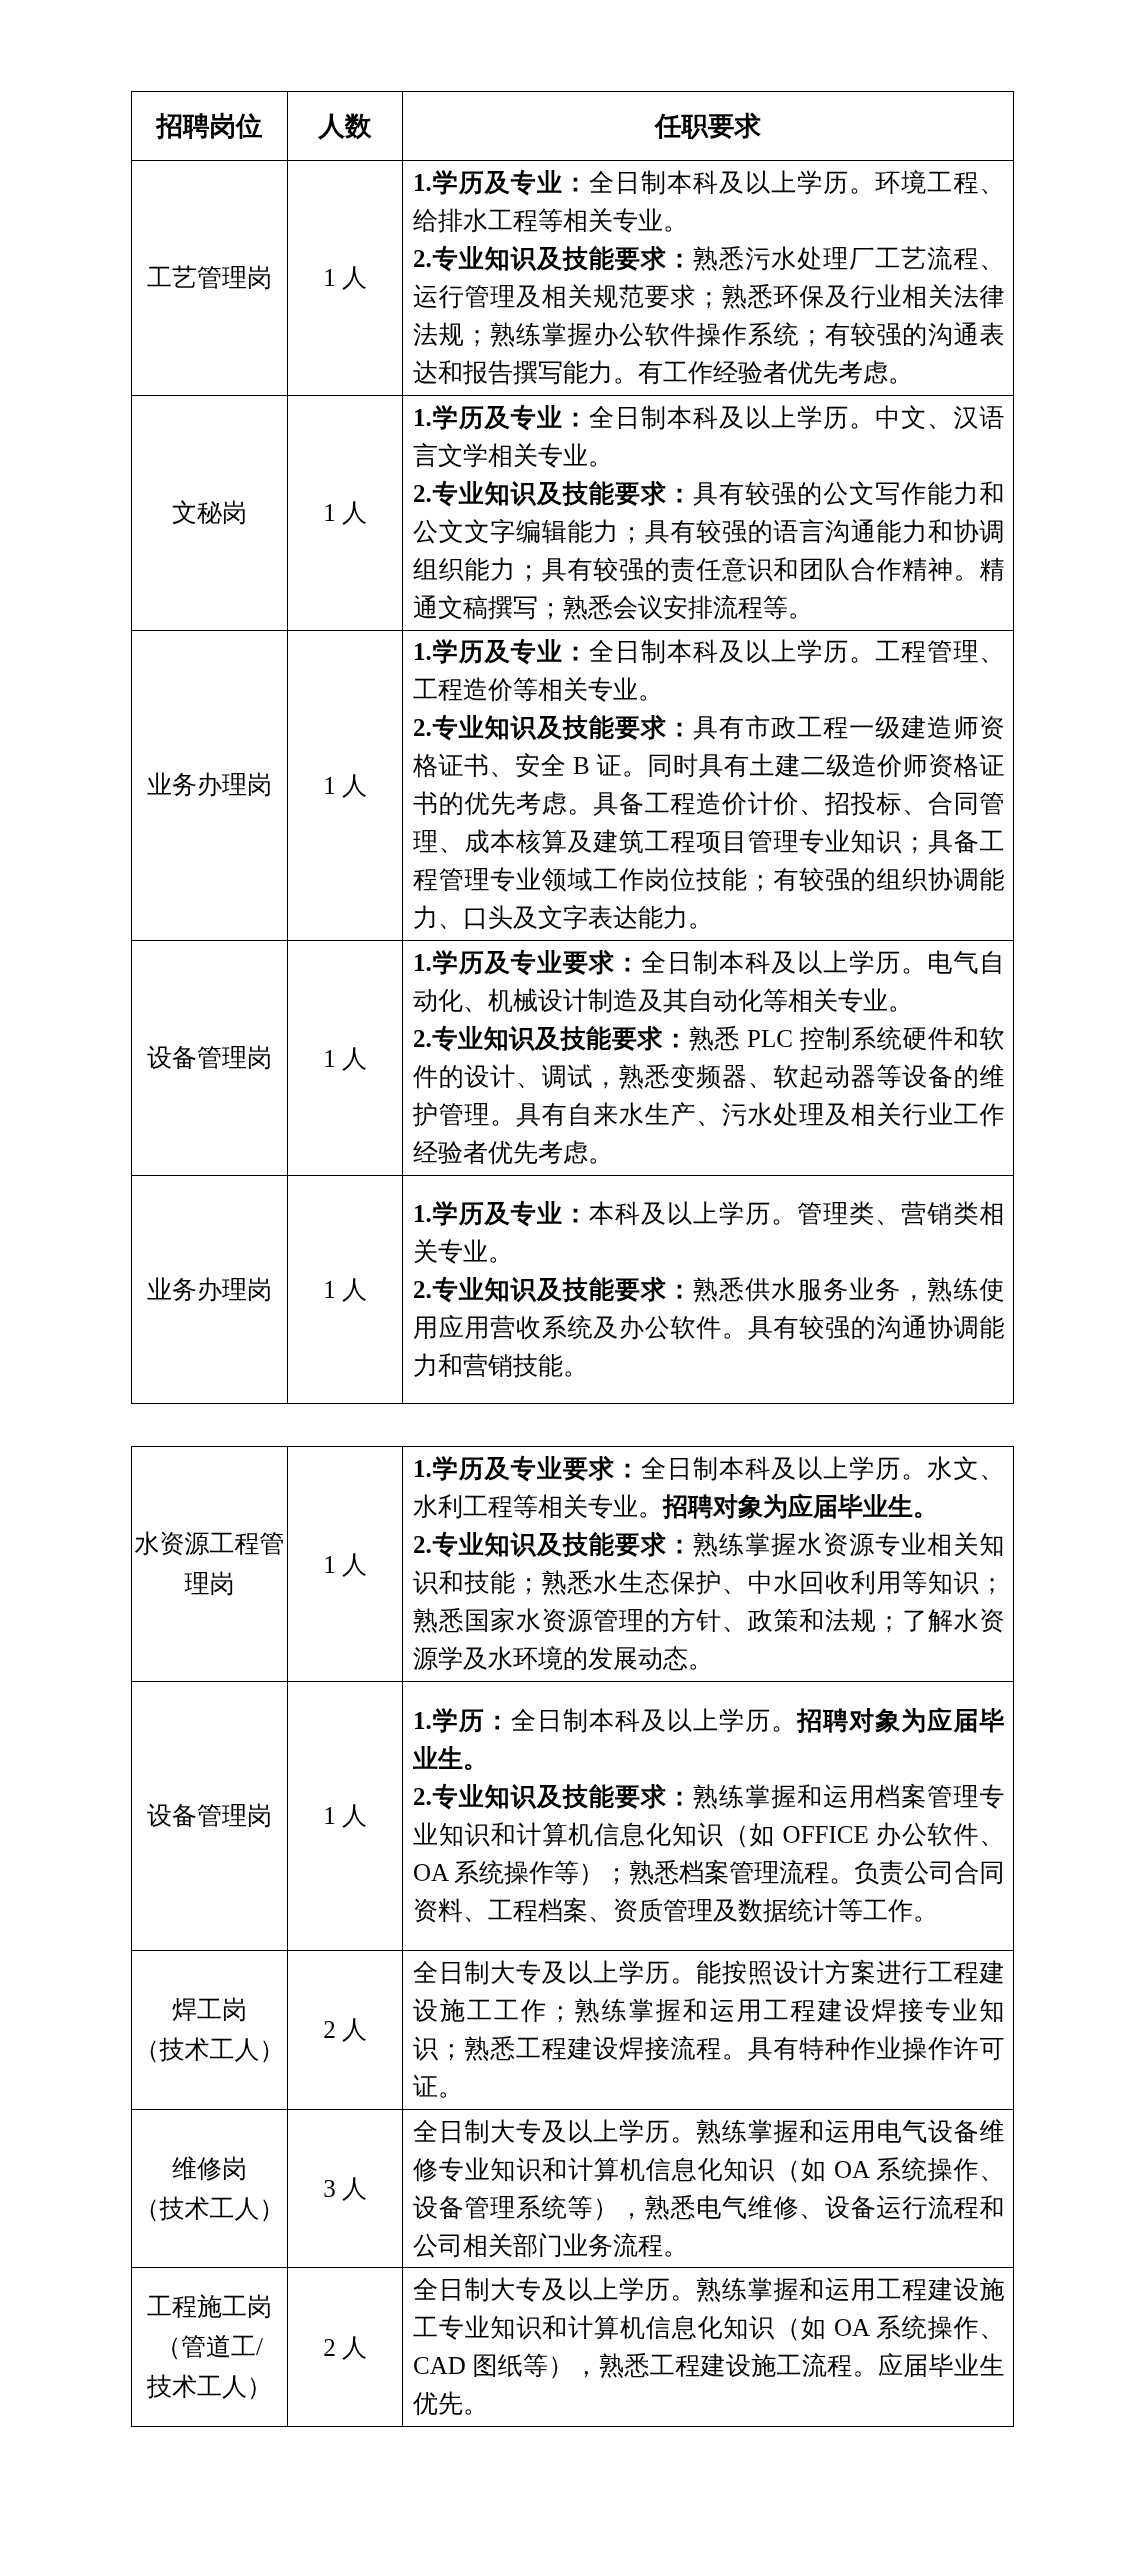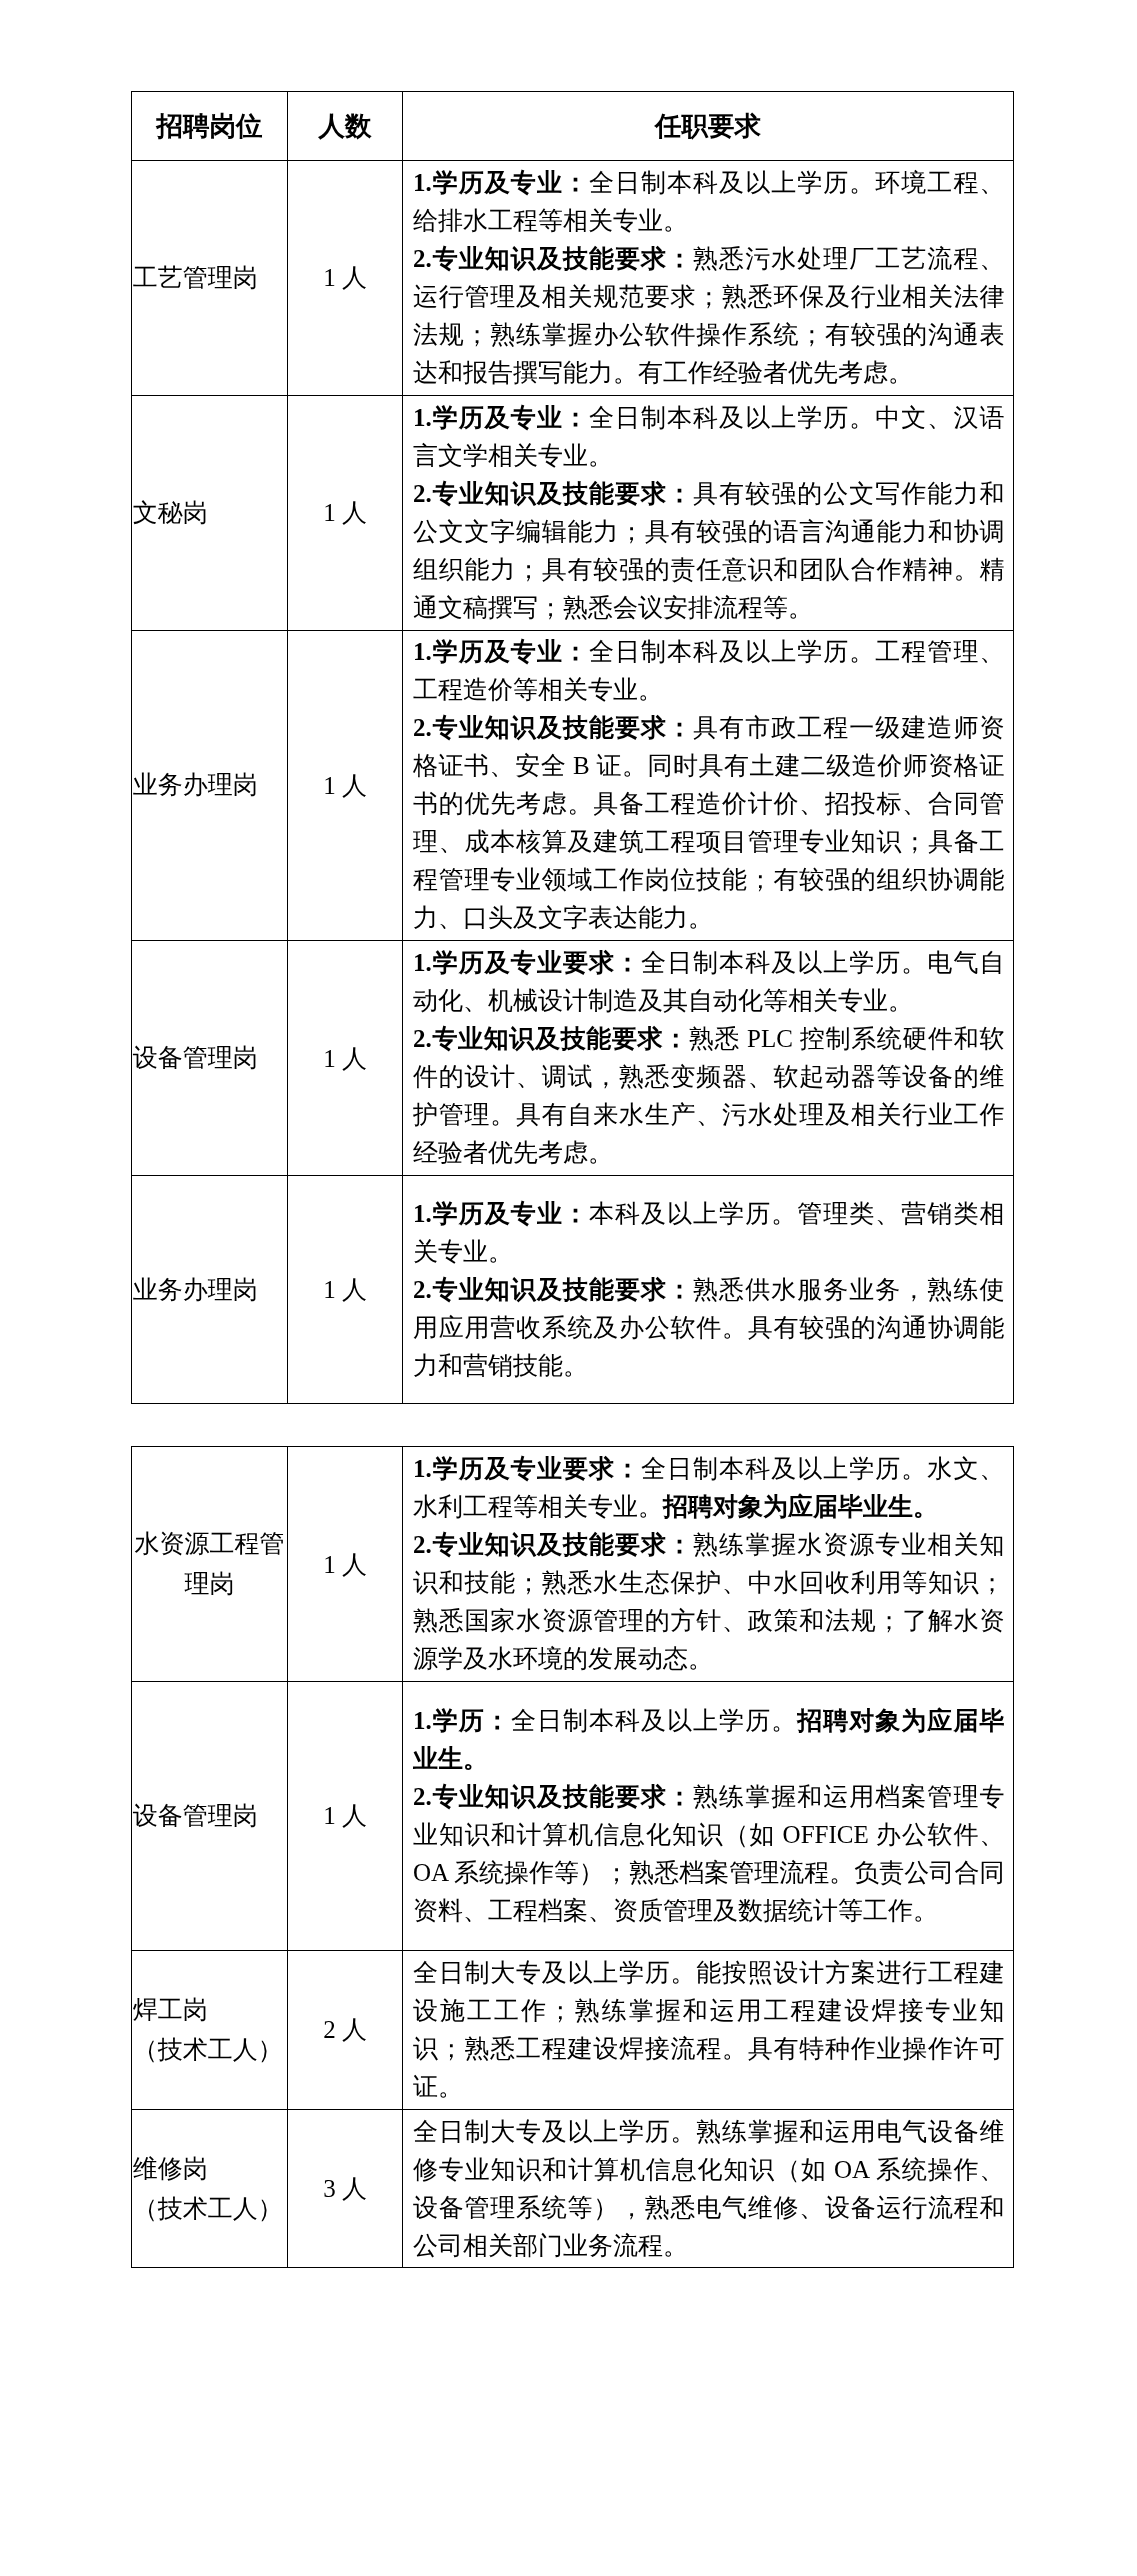--- a/index.html
+++ b/index.html
@@ -35,20 +35,21 @@
     overflow: hidden;
   }
   th.hdr {
     font-size: 26.5px;
     font-weight: bold;
     text-align: center;
     padding: 0;
   }
   td.pos {
     font-size: 25px;
+    text-align: center;
     line-height: 40px;
     padding: 4.3px 0.7px;
   }
   td.pos.left { text-align: center; }
   td.num {
     font-size: 25px;
     text-align: center;
     padding: 0;
   }
   td.req {
@@ -177,18 +178,29 @@
           <tr style="height: 156px;">
             <td class="pos">
               <div>维修岗</div>
               <div>（技术工人）</div>
             </td>
             <td class="num">3 人</td>
             <td class="req">
               <p><span>全日制大专及以上学历。熟练掌握和运用电气设备维修专业知识和计算机信息化知识（如 OA 系统操作、设备管理系统等），熟悉电气维修、设备运行流程和公司相关部门业务流程。</span></p>
             </td>
           </tr>
+          <tr style="height: 149px;">
+            <td class="pos left">
+              <div>工程施工岗</div>
+              <div>（管道工/</div>
+              <div>技术工人）</div>
+            </td>
+            <td class="num">2 人</td>
+            <td class="req">
+              <p><span>全日制大专及以上学历。熟练掌握和运用工程建设施工专业知识和计算机信息化知识（如 OA 系统操作、CAD 图纸等），熟悉工程建设施工流程。应届毕业生优先。</span></p>
+            </td>
+          </tr>
         </tbody>
     </table>
 
   </div>
 </div>
 
 
 </body></html>

